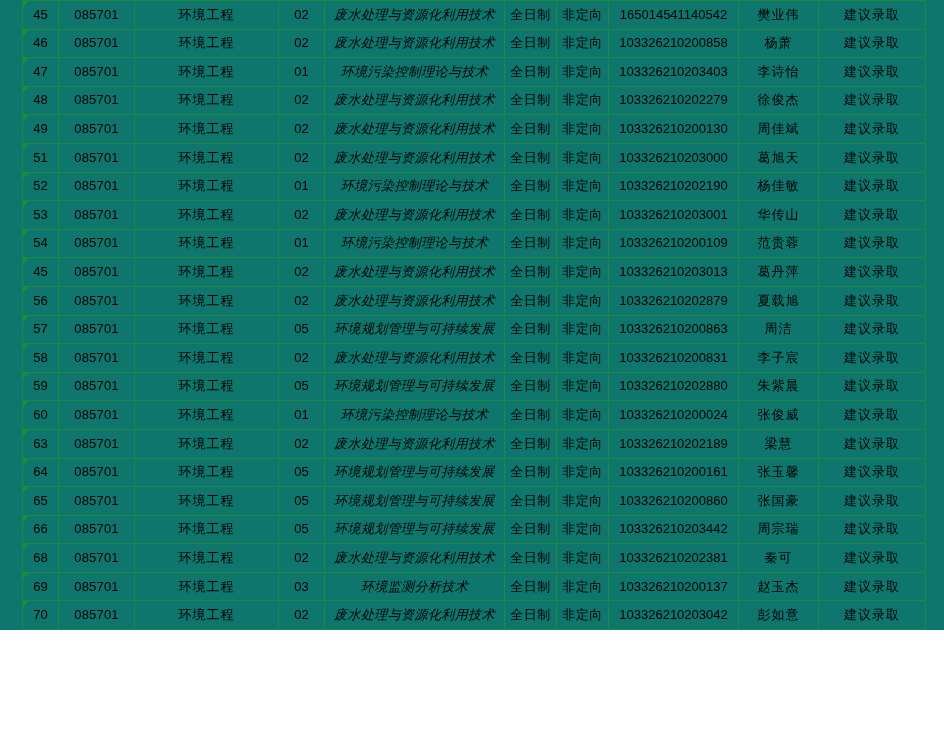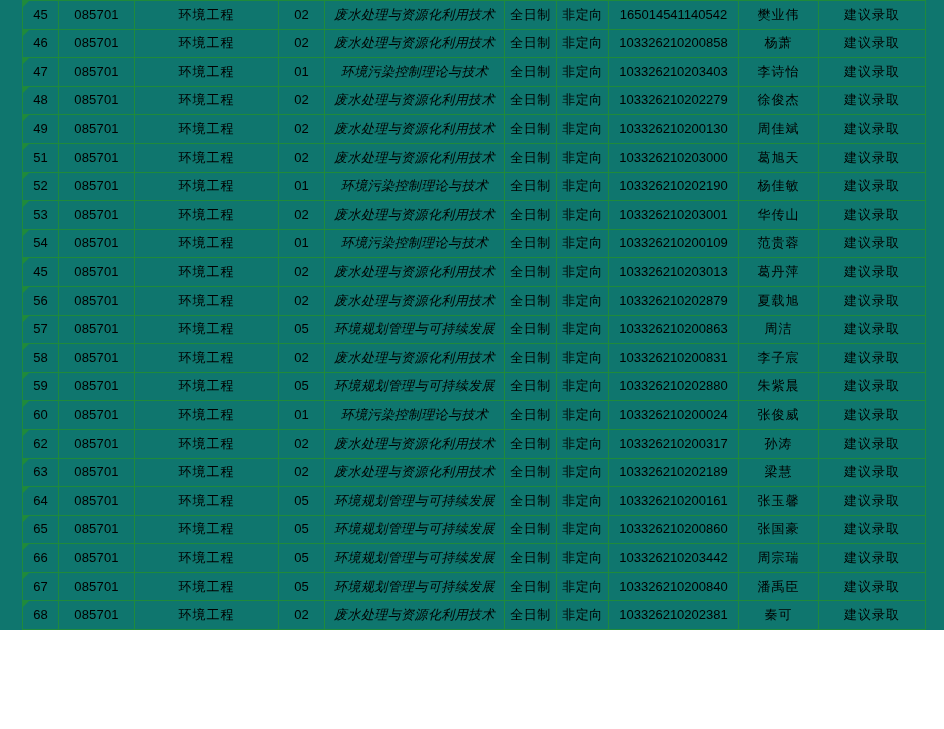--- a/index.html
+++ b/index.html
@@ -265,32 +265,20 @@
           <td class="major">环境工程</td>
           <td class="dir">01</td>
           <td class="dirname">环境污染控制理论与技术</td>
           <td class="mode">全日制</td>
           <td class="type">非定向</td>
           <td class="no">103326210200024</td>
           <td class="person">张俊威</td>
           <td class="result">建议录取</td>
         </tr>
         <tr>
-          <td class="idx">62</td>
-          <td class="code">085701</td>
-          <td class="major">环境工程</td>
-          <td class="dir">02</td>
-          <td class="dirname">废水处理与资源化利用技术</td>
-          <td class="mode">全日制</td>
-          <td class="type">非定向</td>
-          <td class="no">103326210200317</td>
-          <td class="person">孙涛</td>
-          <td class="result">建议录取</td>
-        </tr>
-        <tr>
           <td class="idx">63</td>
           <td class="code">085701</td>
           <td class="major">环境工程</td>
           <td class="dir">02</td>
           <td class="dirname">废水处理与资源化利用技术</td>
           <td class="mode">全日制</td>
           <td class="type">非定向</td>
           <td class="no">103326210202189</td>
           <td class="person">梁慧</td>
           <td class="result">建议录取</td>
@@ -322,32 +310,20 @@
         <tr>
           <td class="idx">66</td>
           <td class="code">085701</td>
           <td class="major">环境工程</td>
           <td class="dir">05</td>
           <td class="dirname">环境规划管理与可持续发展</td>
           <td class="mode">全日制</td>
           <td class="type">非定向</td>
           <td class="no">103326210203442</td>
           <td class="person">周宗瑞</td>
-          <td class="result">建议录取</td>
-        </tr>
-        <tr>
-          <td class="idx">67</td>
-          <td class="code">085701</td>
-          <td class="major">环境工程</td>
-          <td class="dir">05</td>
-          <td class="dirname">环境规划管理与可持续发展</td>
-          <td class="mode">全日制</td>
-          <td class="type">非定向</td>
-          <td class="no">103326210200840</td>
-          <td class="person">潘禹臣</td>
           <td class="result">建议录取</td>
         </tr>
         <tr>
           <td class="idx">68</td>
           <td class="code">085701</td>
           <td class="major">环境工程</td>
           <td class="dir">02</td>
           <td class="dirname">废水处理与资源化利用技术</td>
           <td class="mode">全日制</td>
           <td class="type">非定向</td>

